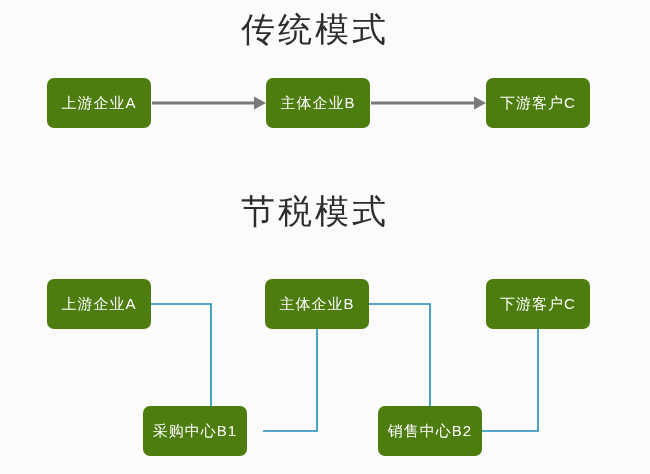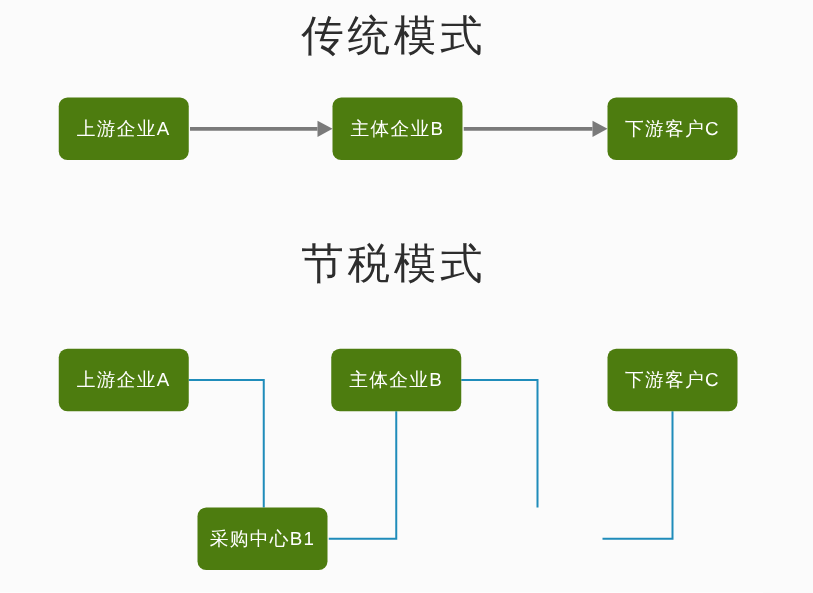--- a/index.html
+++ b/index.html
@@ -53,21 +53,21 @@
   }
   
   .n-t-a { left: 47px;  top: 78px; }
   .n-t-b { left: 266px; top: 78px; }
   .n-t-c { left: 486px; top: 78px; }
   
   .n-s-a { left: 47px;  top: 279px; }
   .n-s-b { left: 265px; top: 279px; }
   .n-s-c { left: 486px; top: 279px; }
   
-  .n-s-p1 { left: 158px; top: 406px; }
+  .n-s-p1 { left: 143px; top: 406px; }
   .n-s-s2 { left: 378px; top: 406px; }
 </style>
 </head>
 <body>
 
 <div class="canvas">
 
   <svg class="wires" width="650" height="474" viewBox="0 0 650 474">
 
     <line x1="152" y1="103" x2="254" y2="103" stroke-width="3" stroke="#7a7a7a"></line>
@@ -86,14 +86,15 @@
   <div class="node n-t-a">上游企业A</div>
   <div class="node n-t-b">主体企业B</div>
   <div class="node n-t-c">下游客户C</div>
 
   <h1 class="section-title title-taxsaving">节税模式</h1>
 
   <div class="node n-s-a">上游企业A</div>
   <div class="node n-s-b">主体企业B</div>
   <div class="node n-s-c">下游客户C</div>
   <div class="node n-s-p1">采购中心B1</div>
+  <div class="node n-s-s2">销售中心B2</div>
 
 </div>
 
 </body></html>

